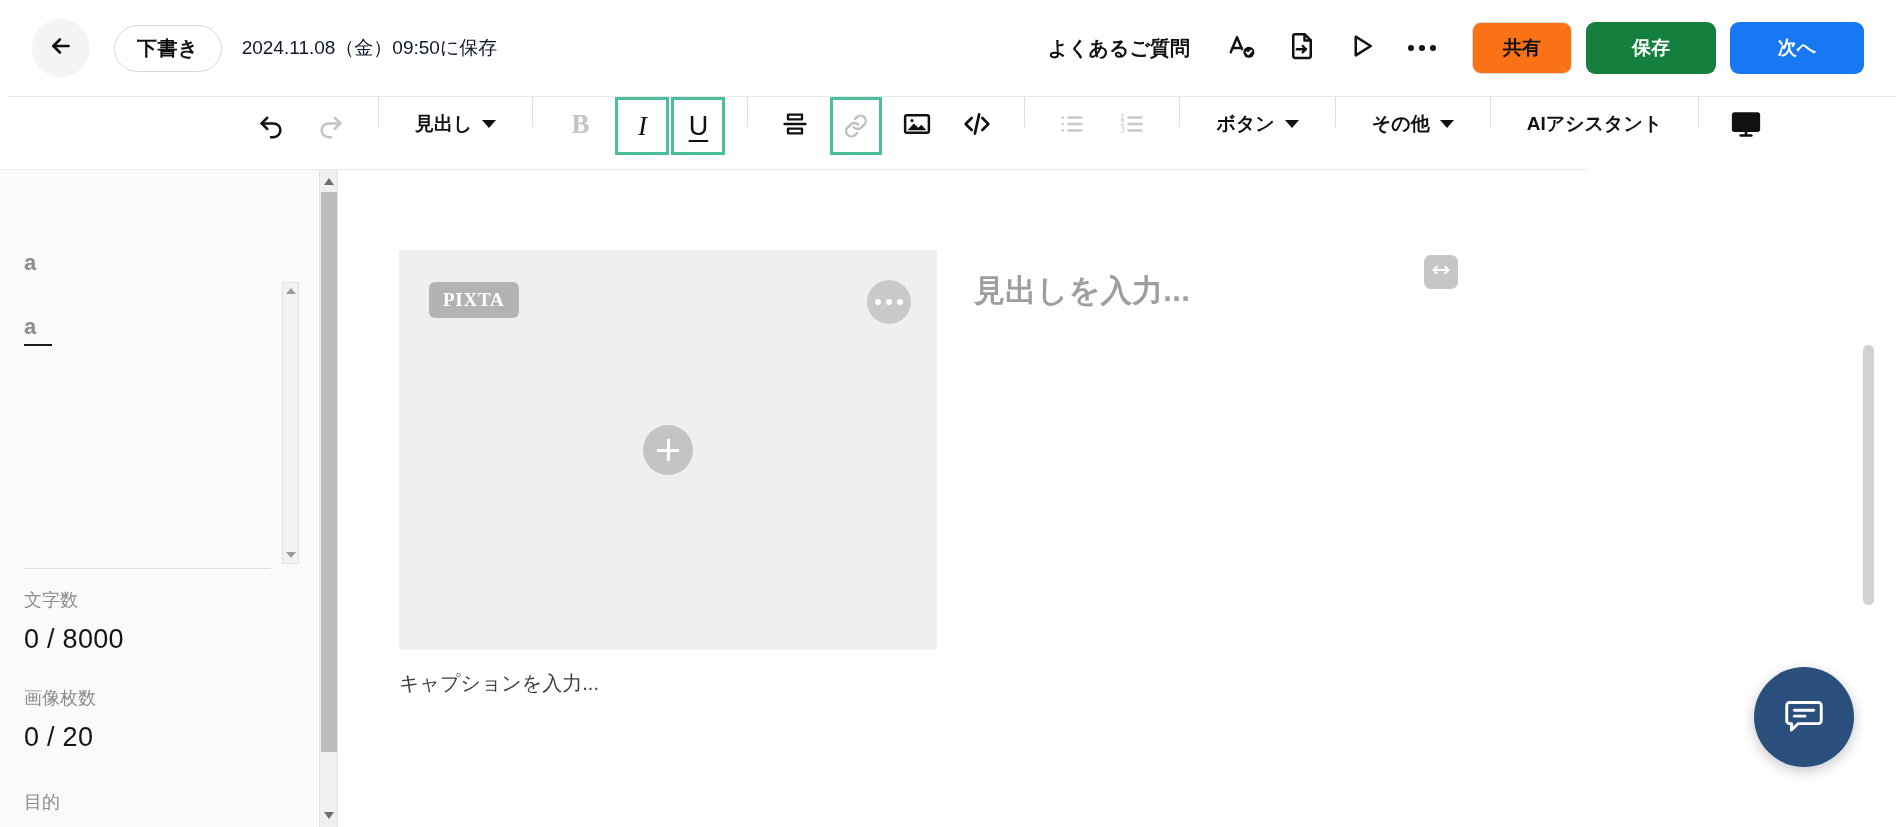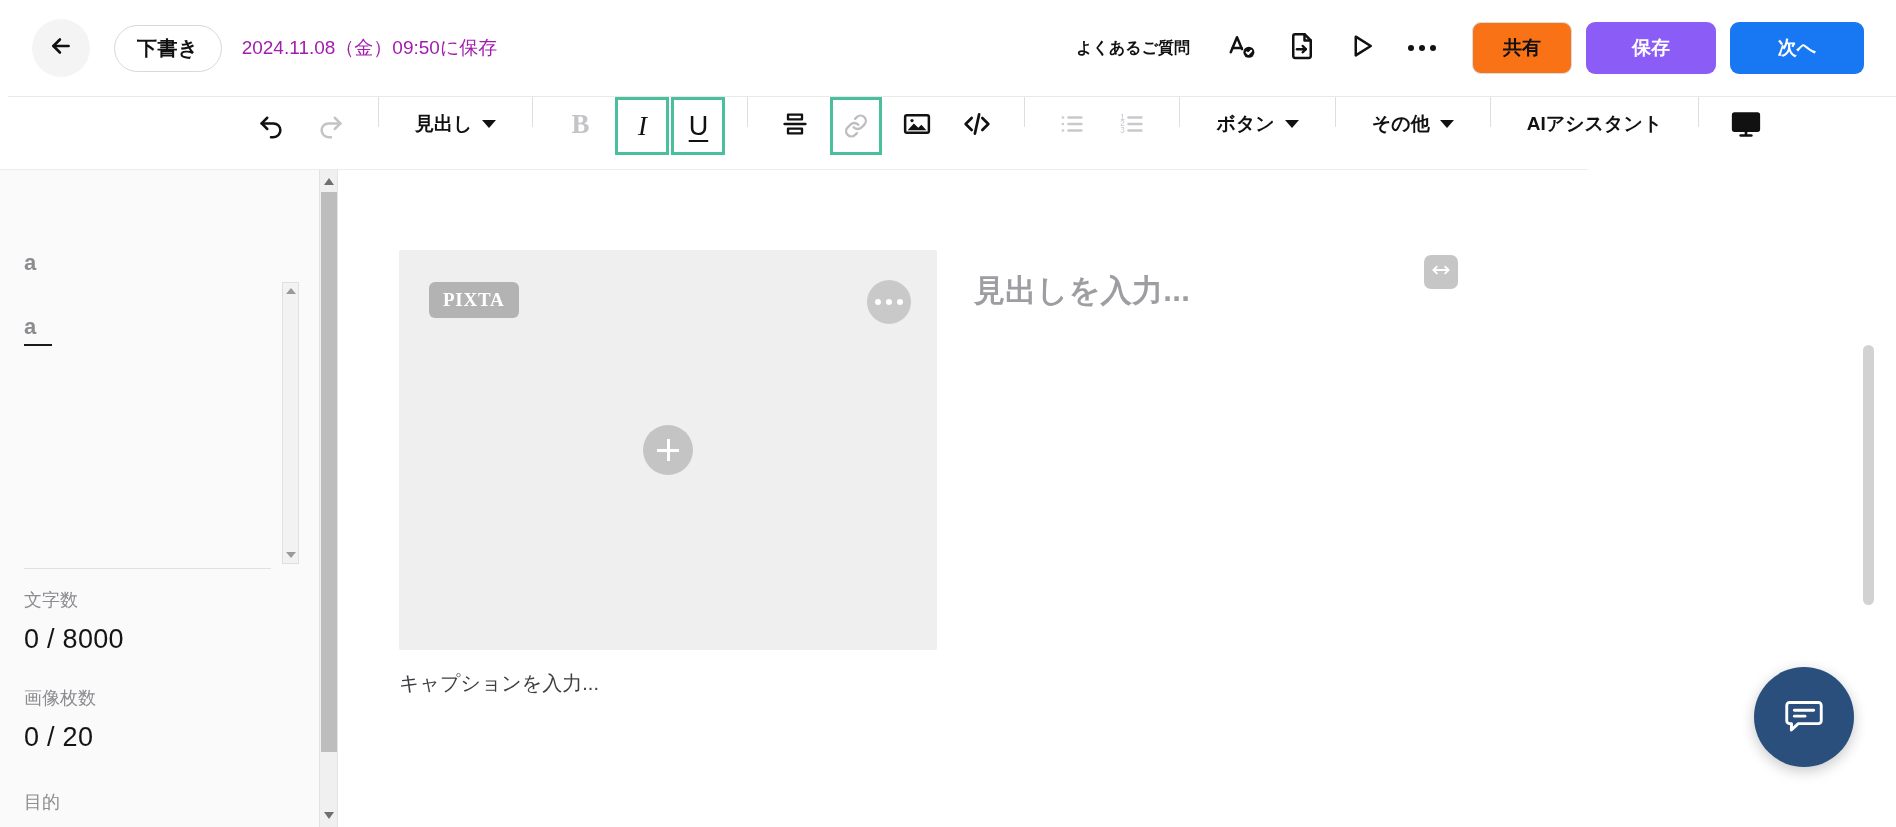--- a/index.html
+++ b/index.html
@@ -34,46 +34,46 @@
     margin-left: 24px;
     border: 1.5px solid #d8d8dc;
     border-radius: 24px;
     padding: 9px 22px;
     font-size: 20px; font-weight: 700; color: #111;
     white-space: nowrap; flex: none;
     letter-spacing: .02em;
   }
   .saved-text {
     margin-left: 20px;
-    font-size: 19px; color: #a21caf;
+    font-size: 19px; color: #0f172a;
     white-space: nowrap; flex: none;
   }
   .header-spacer { flex: 1 1 auto; }
   .faq-link {
-    font-size: 16px; font-weight: 700; color: #111;
+    font-size: 20px; font-weight: 700; color: #111;
     white-space: nowrap; cursor: pointer;
     margin-right: 26px;
   }
   .hicon {
     width: 52px; height: 52px;
     display: flex; align-items: center; justify-content: center;
     cursor: pointer; flex: none; margin-right: 8px;
   }
   .hicon svg { width: 30px; height: 30px; }
   .dots-icon { display:flex; gap:5px; align-items:center; }
   .dots-icon i { width:6px;height:6px;border-radius:50%;background:#111;display:block; }
   .btn {
     border-radius: 9px;
     font-size: 19px; font-weight: 700;
     display: flex; align-items: center; justify-content: center;
     cursor: pointer; white-space: nowrap; flex: none;
     height: 52px; padding: 0 30px;
   }
   .btn-share { background:#f97316; color:#111; border:1.5px solid #dcdcdf; margin-left: 16px; }
-  .btn-save  { background:#8b5cf6; color:#fff; margin-left: 14px; width: 130px; padding:0; }
+  .btn-save  { background:#15803d; color:#fff; margin-left: 14px; width: 130px; padding:0; }
   .btn-next  { background:#1877f2; color:#fff; margin-left: 14px; width: 134px; padding:0; margin-right: 40px;}
 
   
   .toolbar {
     position: absolute; top: 97px; left: 0;
     width: 1588px; height: 73px;
     background: #fff;
     display: flex; align-items: flex-start;
     border-bottom: 1px solid #ededed;
     z-index: 25;

